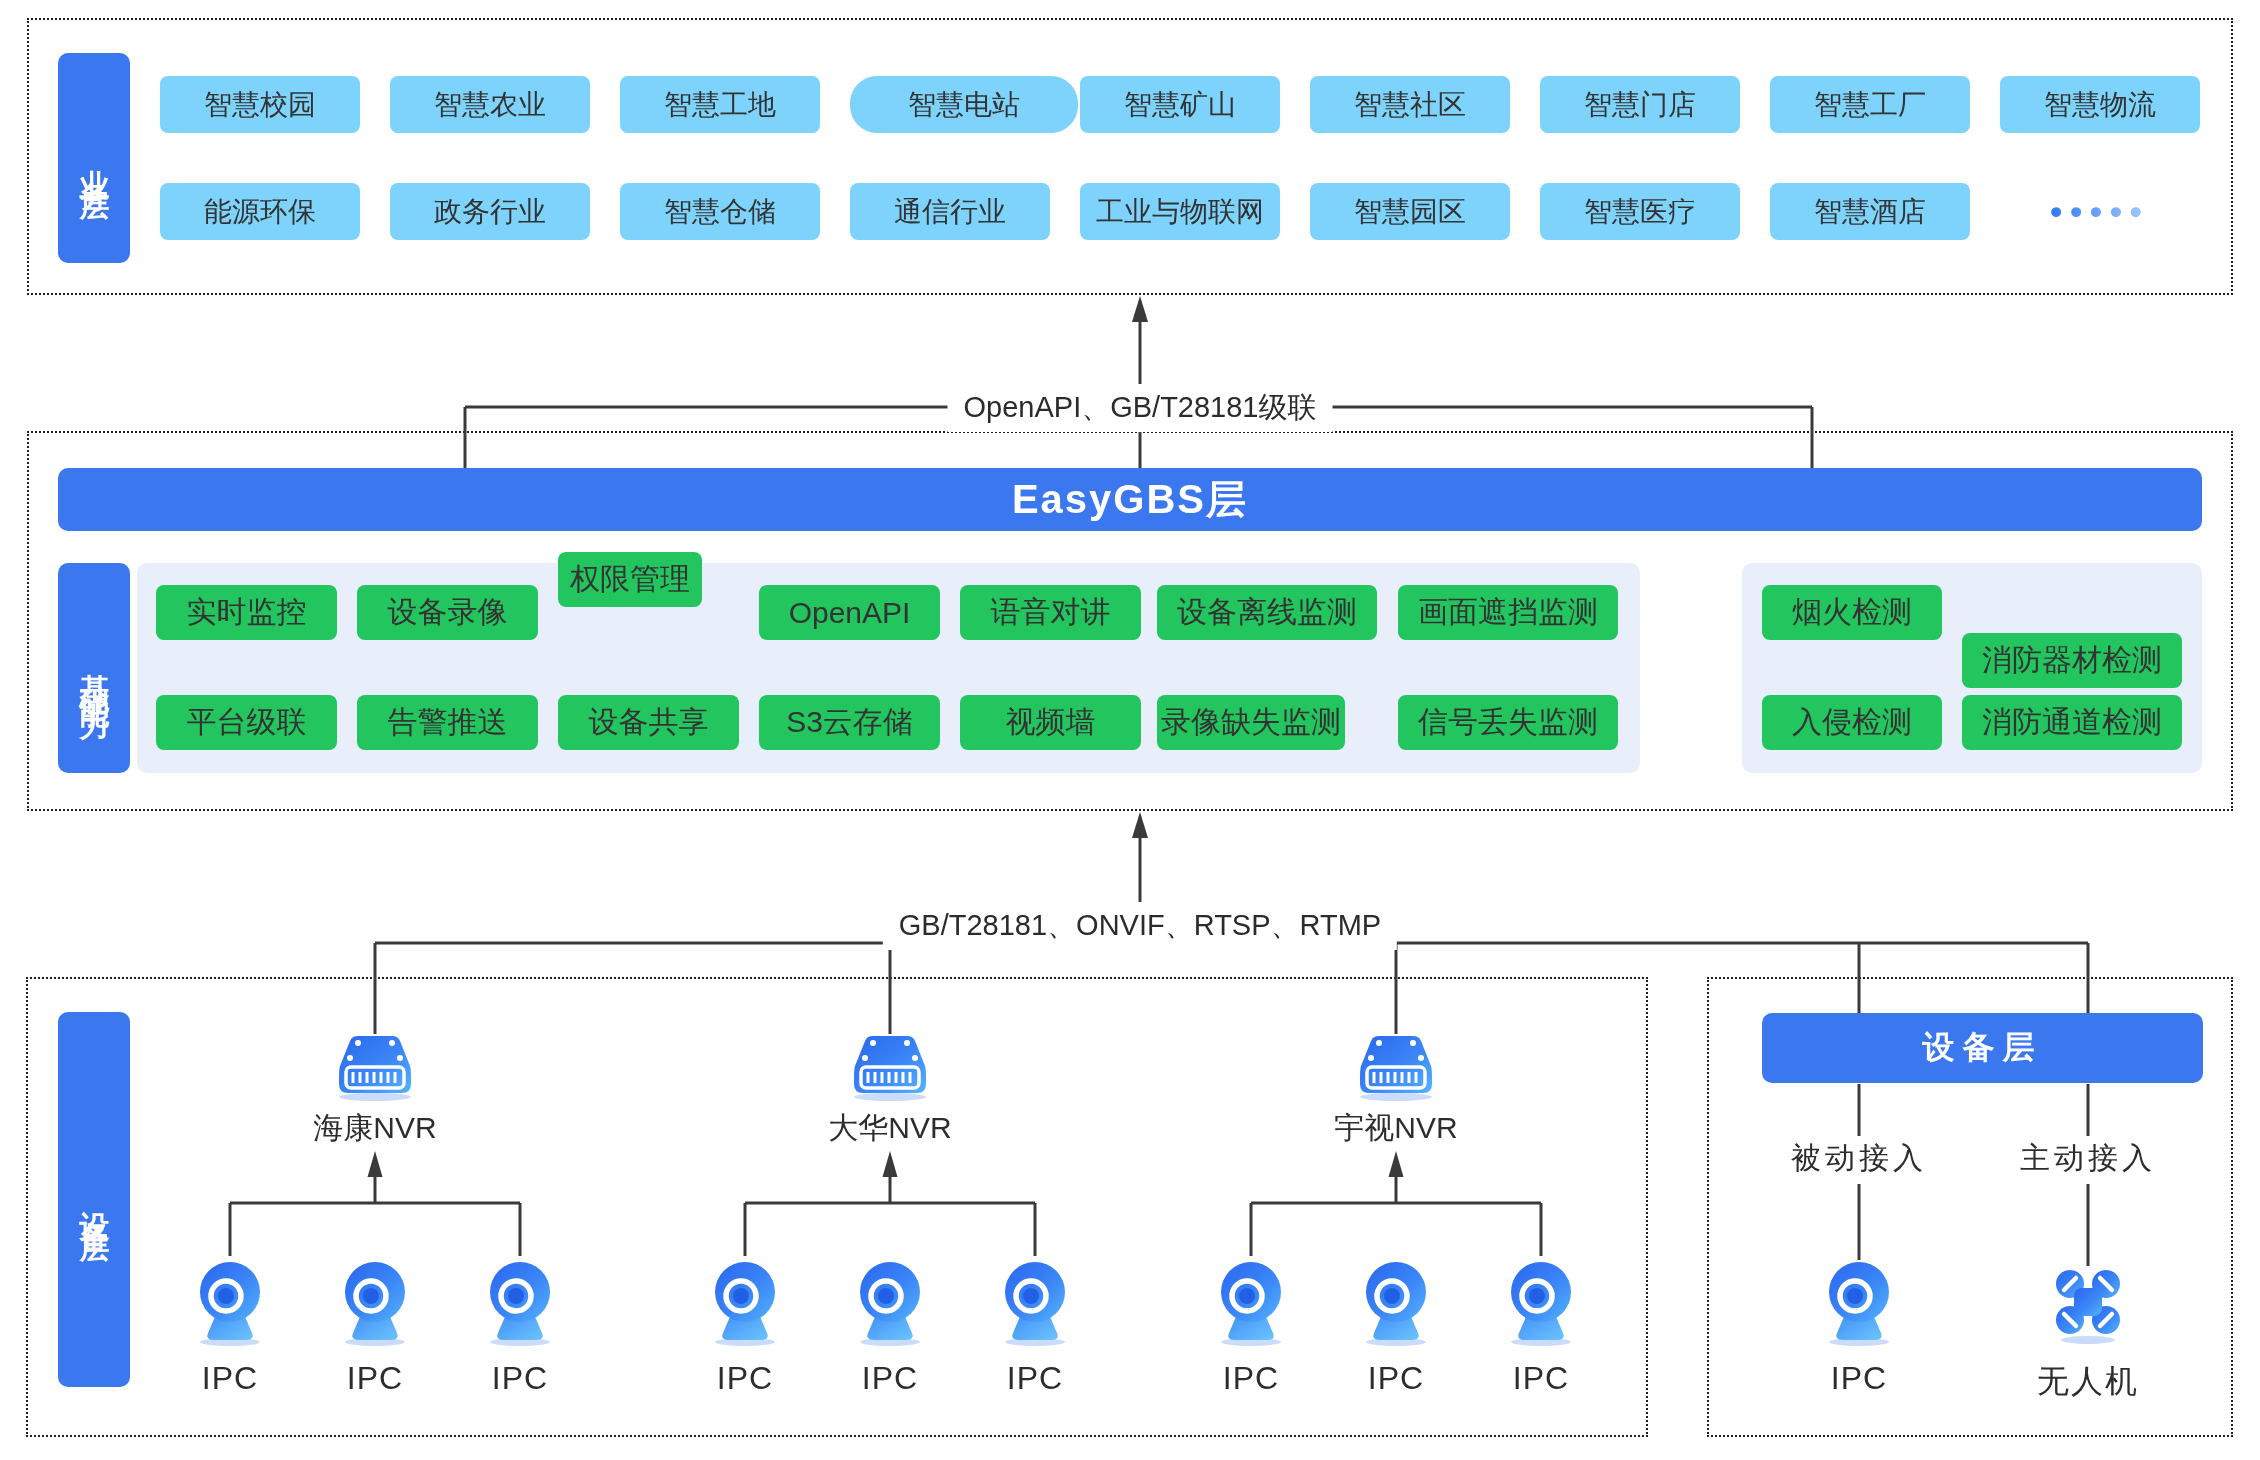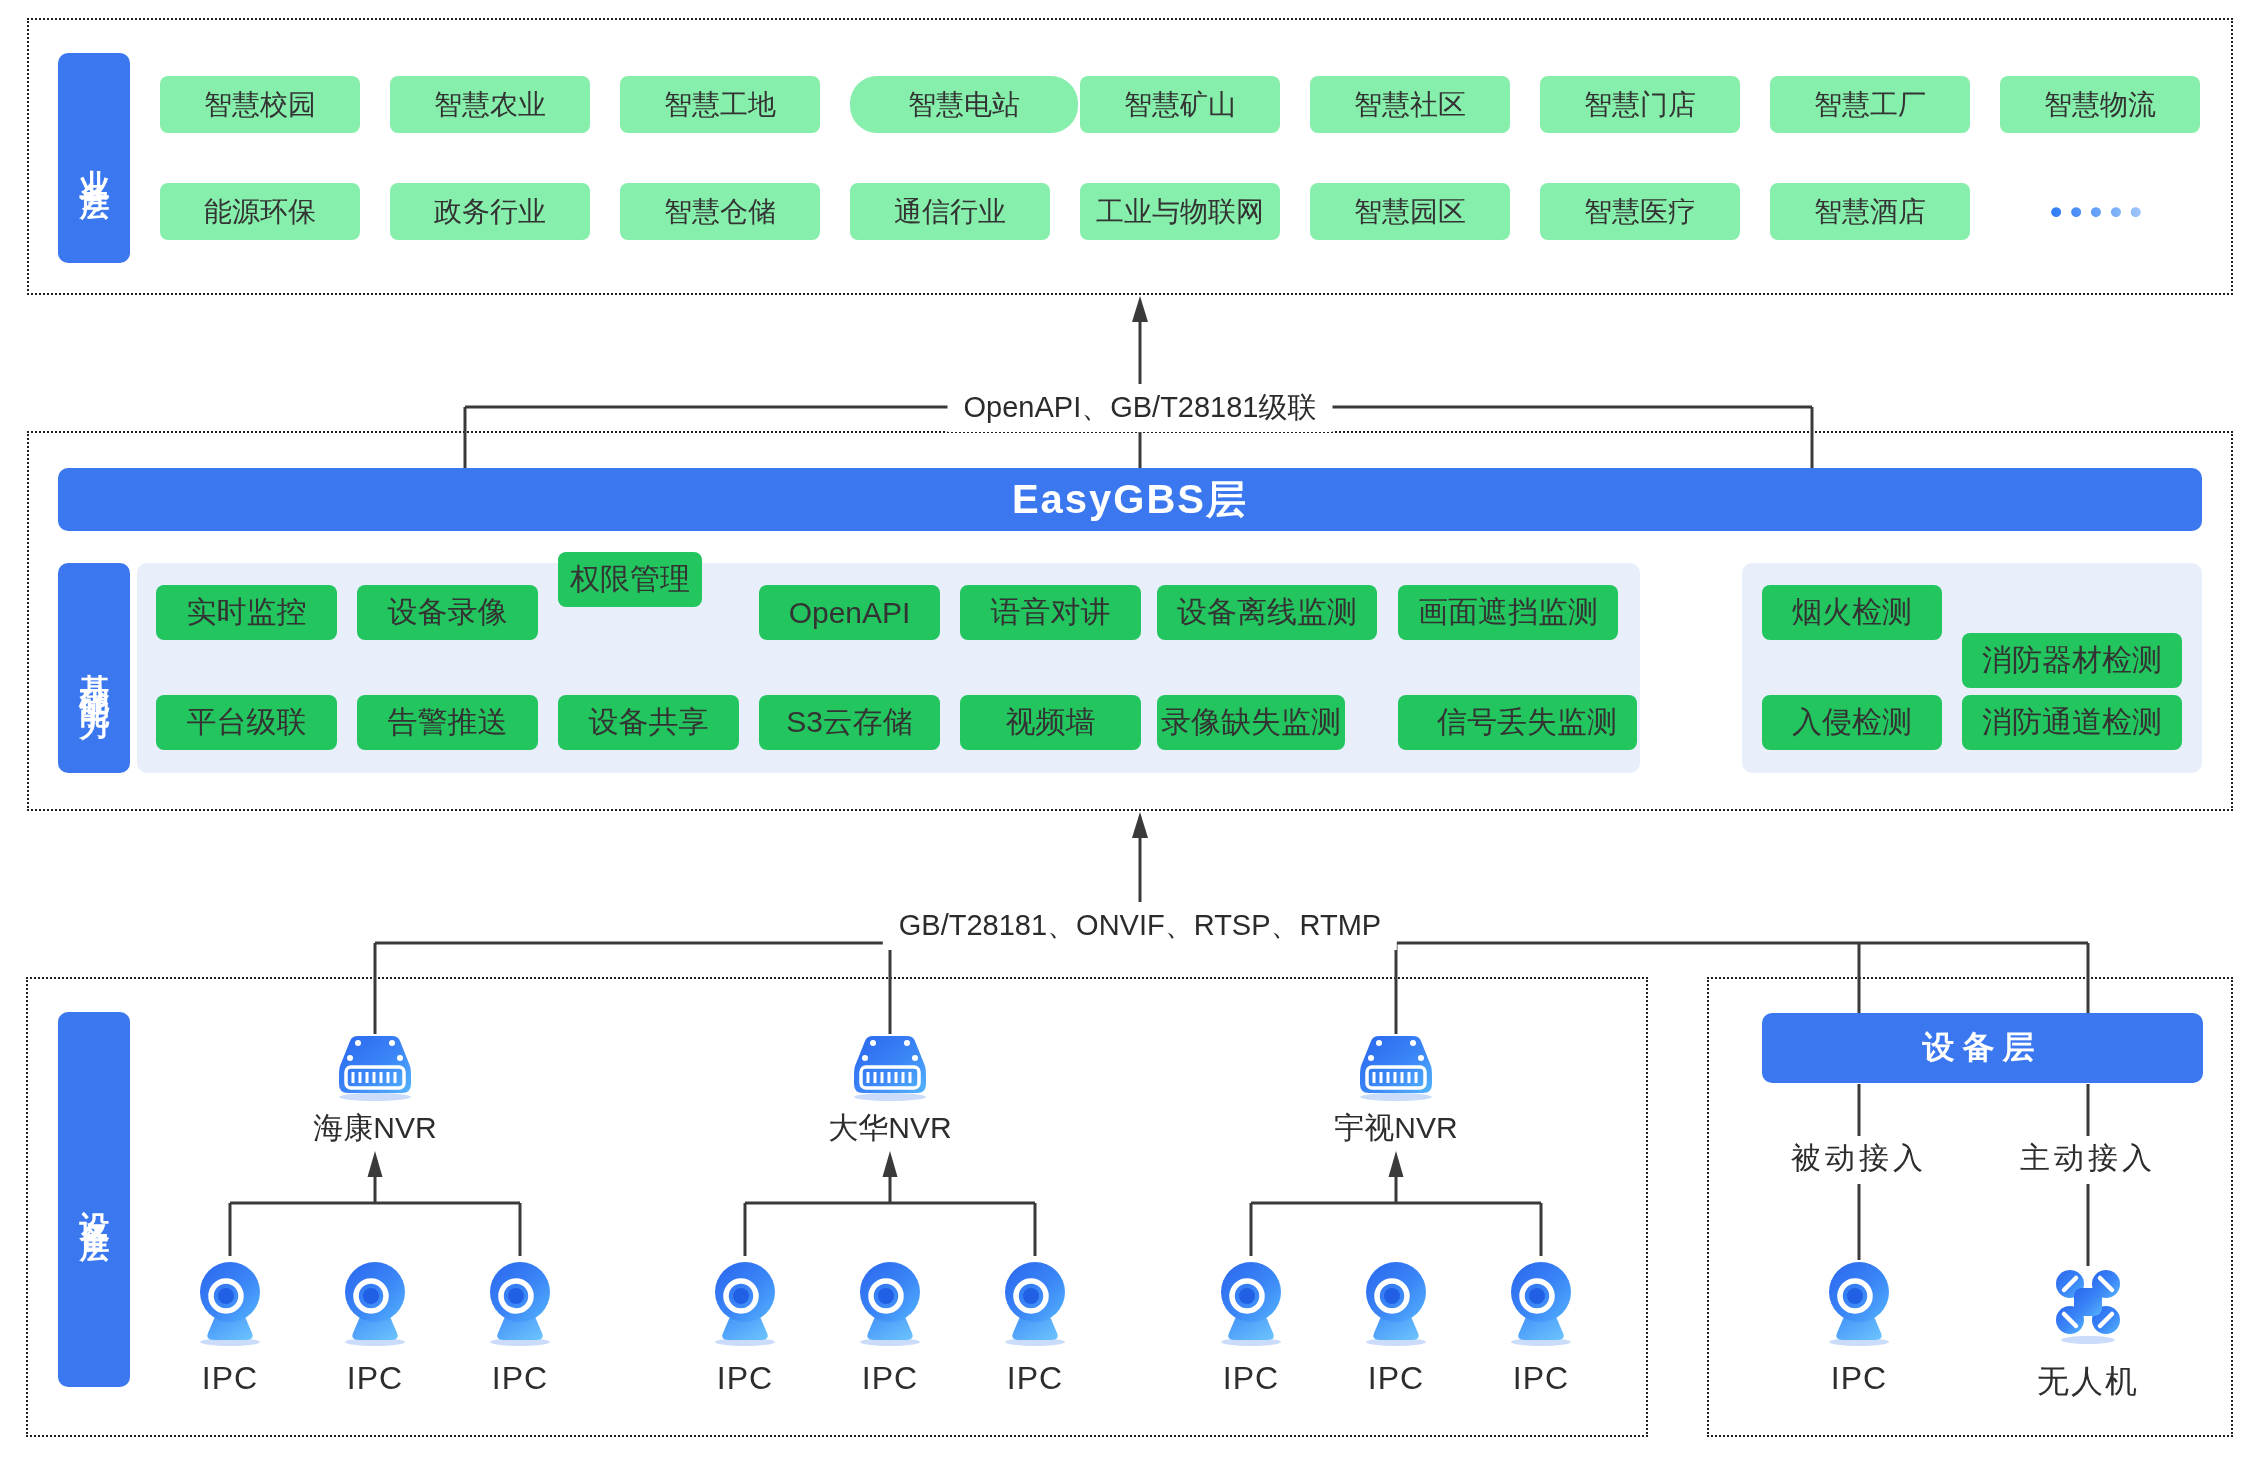--- a/index.html
+++ b/index.html
@@ -11,21 +11,21 @@
           writing-mode:vertical-rl;text-orientation:upright;
           font-size:30px;font-weight:700;letter-spacing:12px;padding-top:10px;box-sizing:border-box;}
   .hlabel{position:absolute;background:#3b78f0;color:#fff;border-radius:10px;
           display:flex;align-items:center;justify-content:center;
           font-size:34px;font-weight:700;}
   .banner{position:absolute;background:#3b78f0;color:#fff;border-radius:10px;
           display:flex;align-items:center;justify-content:center;font-weight:700;}
   .banner.main{font-size:40px;letter-spacing:2px;}
   .banner.small{font-size:32px;letter-spacing:8px;}
   .panel{position:absolute;background:#e9eefb;border-radius:10px;}
-  .chip{position:absolute;height:57px;border-radius:8px;background:#86efac;color:#333;
+  .chip{position:absolute;height:57px;border-radius:8px;background:#7dd3fc;color:#333;
         font-size:28px;display:flex;align-items:center;justify-content:center;white-space:nowrap;}
   .chip.white{background:#22c55e;height:55px;font-size:30px;}
   .chip.dots{font-size:34px;letter-spacing:8px;font-weight:700;color:#4f94f7;
              background-image:linear-gradient(90deg,#2d7bf5,#a8cdfb);
              -webkit-background-clip:text;background-clip:text;}
   .chip.dots span{background:inherit;-webkit-background-clip:text;background-clip:text;
              -webkit-text-fill-color:transparent;}
   .link-label{position:absolute;transform:translate(-50%,-50%);background:#fff;
               padding:4px 16px;font-size:29px;color:#2b2b2b;white-space:nowrap;z-index:5;margin-top:48px;}
   .node-label{position:absolute;transform:translateX(-50%);font-size:30px;color:#2d2d2d;
@@ -122,21 +122,21 @@
   <div class="chip white" style="left:960px;top:585px;width:181px;">语音对讲</div>
   <div class="chip white" style="left:1157px;top:585px;width:220px;">设备离线监测</div>
   <div class="chip white" style="left:1398px;top:585px;width:220px;">画面遮挡监测</div>
 
   <div class="chip white" style="left:156px;top:695px;width:181px;">平台级联</div>
   <div class="chip white" style="left:357px;top:695px;width:181px;">告警推送</div>
   <div class="chip white" style="left:558px;top:695px;width:181px;">设备共享</div>
   <div class="chip white" style="left:759px;top:695px;width:181px;">S3云存储</div>
   <div class="chip white" style="left:960px;top:695px;width:181px;">视频墙</div>
   <div class="chip white" style="left:1157px;top:695px;width:188px;">录像缺失监测</div>
-  <div class="chip white" style="left:1398px;top:695px;width:220px;padding-left:19px;">信号丢失监测</div>
+  <div class="chip white" style="left:1398px;top:695px;width:220px;">信号丢失监测</div>
 
   <div class="panel" style="left:1742px;top:563px;width:460px;height:210px;"></div>
   <div class="chip white" style="left:1762px;top:585px;width:180px;">烟火检测</div>
   <div class="chip white" style="left:1962px;top:585px;width:220px;margin-top:48px;">消防器材检测</div>
   <div class="chip white" style="left:1762px;top:695px;width:180px;">入侵检测</div>
   <div class="chip white" style="left:1962px;top:695px;width:220px;">消防通道检测</div>
 
   <div class="link-label" style="left:1140px;top:878px;">GB/T28181、ONVIF、RTSP、RTMP</div>
 
   <div class="dashed-box" style="left:26px;top:977px;width:1622px;height:460px;"></div>

